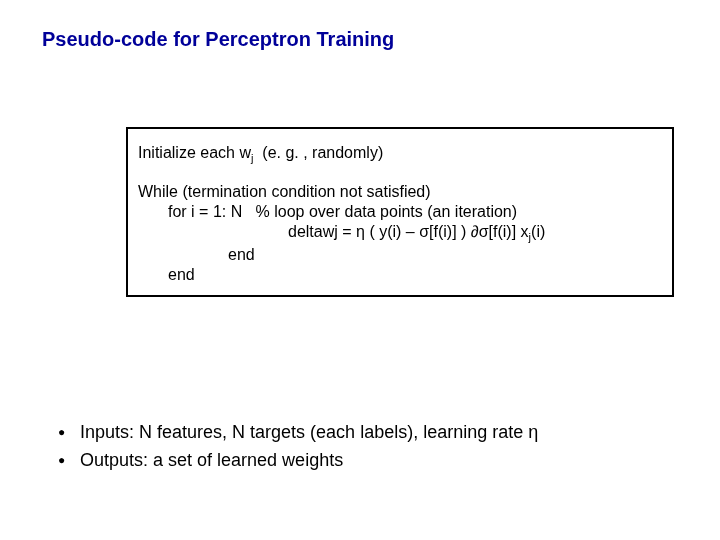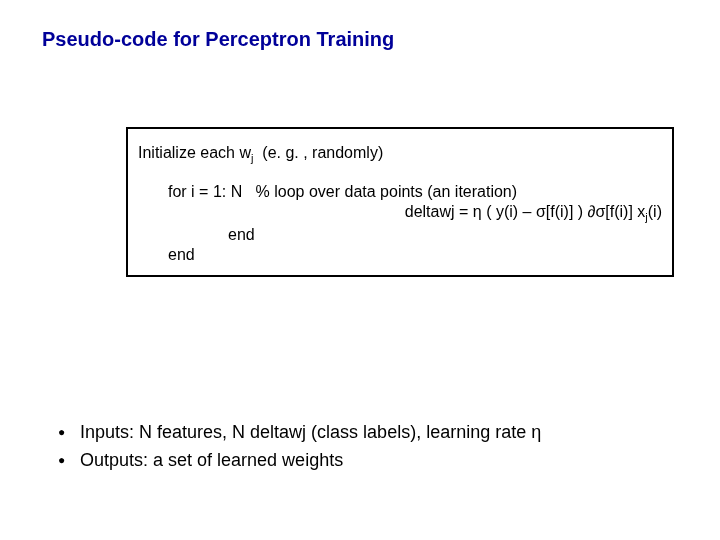--- a/index.html
+++ b/index.html
@@ -37,21 +37,21 @@
     padding: 14px 10px 10px 10px;
     font-size: 16px;
     line-height: 1.25;
     font-family: Arial, Helvetica, sans-serif;
     margin-left: 46px;
   }
   .codebox .line { white-space: pre; }
   .codebox .indent1 { padding-left: 30px; }
   .codebox .indent2 { padding-left: 60px; }
   .codebox .indent3 { padding-left: 90px; }
-  .codebox .indent4 { padding-left: 150px; text-align: right; }
+  .codebox .indent4 { padding-left: 150px; }
   .codebox .blank { height: 16px; }
   .sub { font-size: 11px; vertical-align: sub; }
   .bullets {
     position: absolute;
     top: 420px;
     left: 58px;
     width: 620px;
     font-size: 18px;
     font-family: Arial, Helvetica, sans-serif;
   }
@@ -75,30 +75,31 @@
 </head>
 <body>
 
 <div class="slide">
 
   <div class="title">Pseudo-code for Perceptron Training</div>
 
   <div class="codebox">
     <div class="line"><span>Initialize each w</span><span class="sub">j</span><span>  (e. g. , randomly)</span></div>
     <div class="blank"></div>
+    <div class="line">While (termination condition not satisfied)</div>
     <div class="line indent1">for i = 1: N   % loop over data points (an iteration)</div>
     <div class="line indent4"><span>deltawj = </span><span>η</span><span> ( y(i) – </span><span>σ</span><span>[f(i)] ) </span><span>∂</span><span>σ</span><span>[f(i)] x</span><span class="sub">j</span><span>(i)</span></div>
     <div class="line indent3">end</div>
     <div class="line indent1">end</div>
   </div>
 
   <div class="bullets">
     <div class="bullet-row">
       <div class="bullet-dot">●</div>
-      <div class="bullet-text"><span>Inputs:  N features, N deltawj (class labels), learning rate </span><span>η</span></div>
+      <div class="bullet-text"><span>Inputs:  N features, N targets (each labels), learning rate </span><span>η</span></div>
     </div>
     <div class="bullet-row">
       <div class="bullet-dot">●</div>
       <div class="bullet-text">Outputs: a set of learned weights</div>
     </div>
   </div>
 
 </div>
 
 </body></html>

